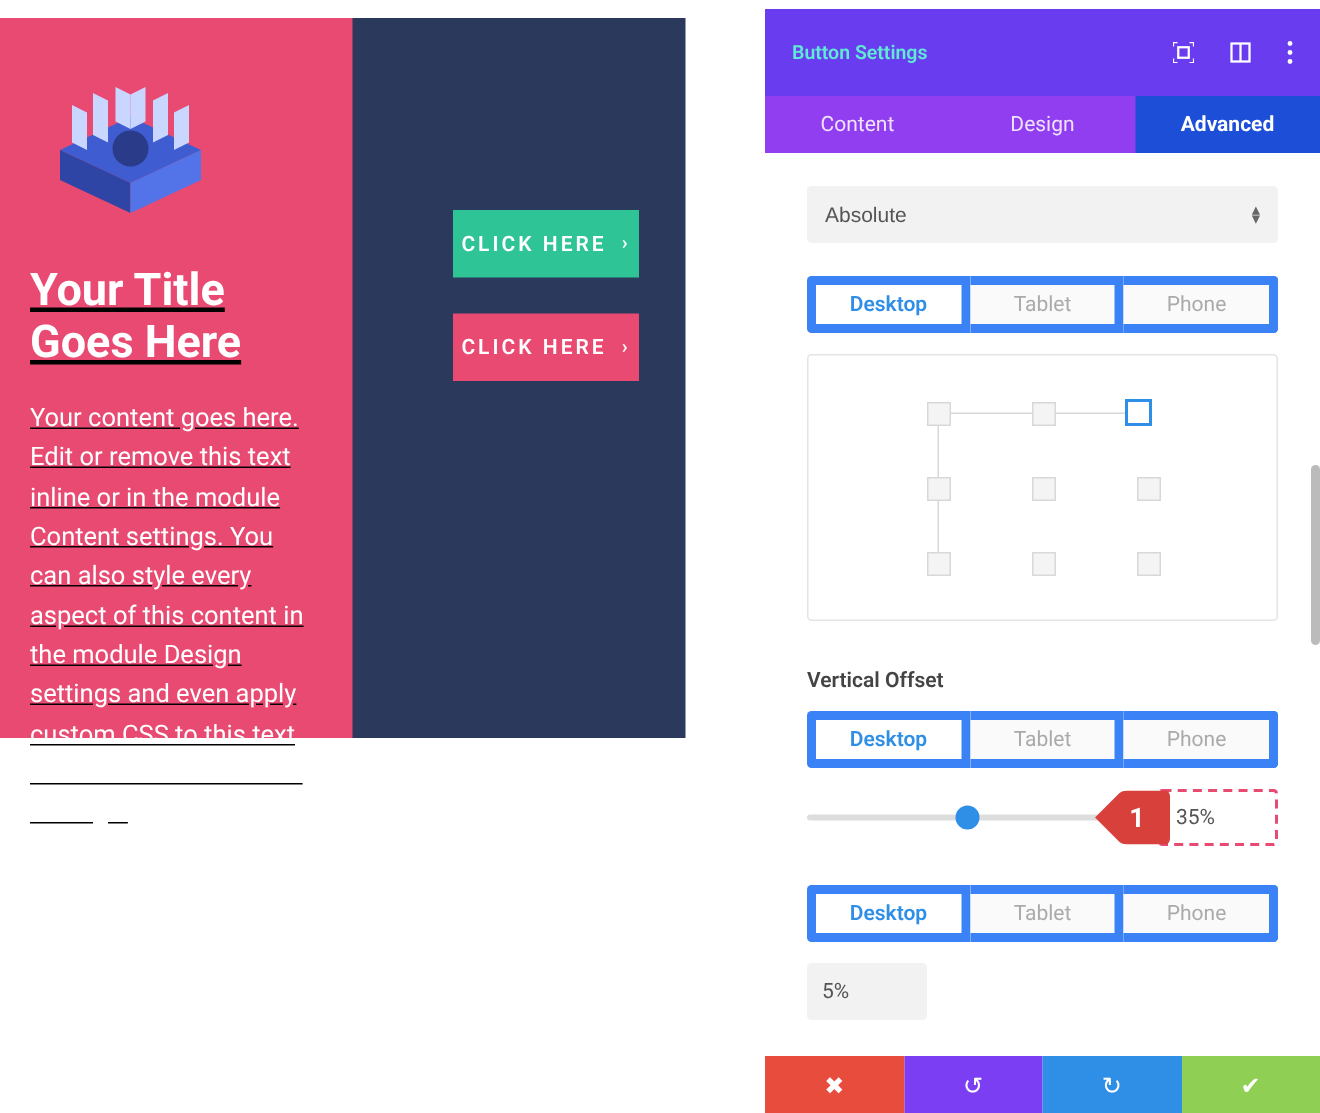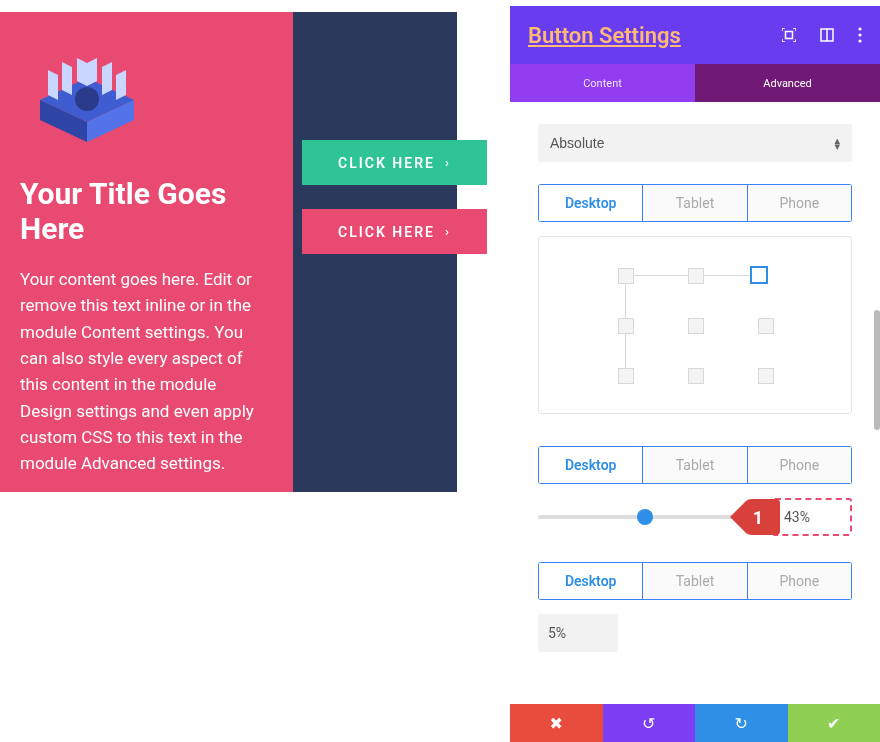--- a/index.html
+++ b/index.html
@@ -1,52 +1,52 @@
 <!DOCTYPE html>
 <html><head>
   <meta charset="utf-8">
   <style>
     * { box-sizing: border-box; margin: 0; padding: 0; }
     body { font-family: -apple-system, BlinkMacSystemFont, "Segoe UI", Roboto, sans-serif; width: 880px; height: 742px; background: #fff; display: flex; overflow: hidden; }
     
     
     .preview { width: 510px; height: 540px; background: #fff; position: relative; }
     .canvas { position: relative; width: 457px; height: 480px; background: #2b3a5c; margin: 12px 0 0 0; }
-    .pink-card { position: absolute; left: 0; top: 0; width: 293px; height: 480px; background: #e84a72; padding: 40px 22px 20px 20px; }
+    .pink-card { position: absolute; left: 0; top: 0; width: 235px; height: 480px; background: #e84a72; padding: 40px 22px 20px 20px; text-decoration: underline; }
     .iso-illus { width: 135px; height: 95px; margin-bottom: 30px; position: relative; }
     .iso-illus svg { width: 100%; height: 100%; }
     .card-title { font-size: 30px; font-weight: 700; color: #fff; line-height: 1.15; margin-bottom: 20px; }
     .card-body { font-size: 17px; color: #fff; line-height: 1.55; }
     
-    .btn { position: absolute; width: 185px; height: 45px; display: flex; align-items: center; justify-content: center; color: #fff; font-size: 14px; font-weight: 600; letter-spacing: 2px; cursor: pointer; }
+    .btn { position: absolute; width: 124px; height: 45px; display: flex; align-items: center; justify-content: center; color: #fff; font-size: 14px; font-weight: 600; letter-spacing: 2px; cursor: pointer; }
     .btn-green { background: #2fc496; top: 128px; left: 302px; }
     .btn-pink { background: #e84a72; top: 197px; left: 302px; }
     .btn .chev { margin-left: 10px; font-size: 13px; }
     
     
     .panel { flex: 1; display: flex; flex-direction: column; position: relative; margin-left: auto; width: 370px; }
     .panel-hdr { background: #6a3cf0; height: 58px; display: flex; align-items: center; padding: 0 18px; margin-top: 6px; }
-    .panel-title { color: #fdba74; font-size: 22px; font-weight: 600; flex: 1; text-decoration: underline; }
+    .panel-title { color: #5eead4; font-size: 13px; font-weight: 600; flex: 1; }
     .hdr-icons { display: flex; gap: 24px; }
     .hdr-icon { color: #fff; cursor: pointer; display: flex; align-items: center; justify-content: center; }
     
     .tabs { display: flex; background: #913ef1; height: 38px; }
-    .tab { flex: 1; display: flex; align-items: center; justify-content: center; color: rgba(255,255,255,0.85); font-size: 11px; cursor: pointer; }
-    .tab.active { background: #701a75; color: #fff; font-weight: 400; }
+    .tab { flex: 1; display: flex; align-items: center; justify-content: center; color: rgba(255,255,255,0.85); font-size: 14px; cursor: pointer; }
+    .tab.active { background: #1d4ed8; color: #fff; font-weight: 700; }
     
     .panel-body { flex: 1; padding: 22px 28px 12px 28px; background: #fff; overflow-y: auto; }
     
     .select-wrap { position: relative; margin-bottom: 22px; }
     .select { width: 100%; height: 38px; background: #f2f2f2; border: none; border-radius: 3px; padding: 0 12px; font-size: 14px; color: #555; appearance: none; cursor: pointer; }
     .select-caret { position: absolute; right: 12px; top: 50%; transform: translateY(-50%); pointer-events: none; font-size: 11px; color: #666; line-height: 0.5; }
     
     .field-label { font-size: 14px; font-weight: 600; color: #444; margin-bottom: 12px; }
     
     .device-tabs { display: flex; margin-bottom: 14px; border-radius: 3px; overflow: hidden; }
-    .dtab { flex: 1; height: 38px; display: flex; align-items: center; justify-content: center; font-size: 14px; border: 1px solid #3b82f6; cursor: pointer; background: #fafafa; color: #aaa; }
+    .dtab { flex: 1; height: 38px; display: flex; align-items: center; justify-content: center; font-size: 14px; border: 6px solid #3b82f6; cursor: pointer; background: #fafafa; color: #aaa; }
     .dtab:not(:first-child){ border-left:none; }
     .dtab.active { color: #2f8fe6; background: #fff; font-weight: 600; }
     
     .anchor-box { border: 1px solid #e4e4e4; border-radius: 3px; padding: 38px 0; display: flex; justify-content: center; margin-bottom: 32px; }
     .anchor-grid { width: 140px; height: 100px; border: 1px solid #d8d8d8; border-right: none; border-bottom: none; position: relative; }
     .anchor-cell { position: absolute; width: 16px; height: 16px; border: 1px solid #d8d8d8; background: #f4f4f4; cursor: pointer; }
     .anchor-cell.sel { border: 2px solid #2f8fe6; background: #fff; width: 18px; height: 18px; }
     
     .slider-row { display: flex; align-items: center; gap: 20px; margin-bottom: 26px; position: relative; }
     .slider-track { flex: 1; height: 4px; background: #ddd; border-radius: 2px; position: relative; }
@@ -124,20 +124,21 @@
             <circle cx="2" cy="2" r="1.6"></circle>
             <circle cx="2" cy="8" r="1.6"></circle>
             <circle cx="2" cy="14" r="1.6"></circle>
           </svg>
       </span>
     </div>
   </div>
 
   <div class="tabs">
     <div class="tab">Content</div>
+    <div class="tab">Design</div>
     <div class="tab active">Advanced</div>
   </div>
 
   <div class="panel-body">
     <div class="scroll-ind"></div>
 
     <div class="select-wrap">
       <select class="select">
         <option>Absolute</option>
       </select>
@@ -157,36 +158,37 @@
         <div class="anchor-cell sel" style="left:124px;top:-10px"></div>
         <div class="anchor-cell" style="left:-8px;top:42px"></div>
         <div class="anchor-cell" style="left:62px;top:42px"></div>
         <div class="anchor-cell" style="left:132px;top:42px"></div>
         <div class="anchor-cell" style="left:-8px;top:92px"></div>
         <div class="anchor-cell" style="left:62px;top:92px"></div>
         <div class="anchor-cell" style="left:132px;top:92px"></div>
       </div>
     </div>
 
+    <div class="field-label">Vertical Offset</div>
     <div class="device-tabs">
       <div class="dtab active">Desktop</div>
       <div class="dtab">Tablet</div>
       <div class="dtab">Phone</div>
     </div>
     <div class="slider-row">
       <div class="slider-track">
         <div class="slider-thumb" id="vthumb" style="left: 50%;"></div>
       </div>
       <div class="callout" style="right:72px;">
         <svg class="callout-shape" viewBox="0 0 50 36">
             <path d="M0 18 L16 2 Q18 0 22 0 L46 0 Q50 0 50 4 L50 32 Q50 36 46 36 L22 36 Q18 36 16 34 Z" fill="#d8403c"></path>
           </svg>
         <span class="callout-num">1</span>
       </div>
-      <div class="slider-val hl">43%</div>
+      <div class="slider-val hl">35%</div>
     </div>
 
     <div class="device-tabs">
       <div class="dtab active">Desktop</div>
       <div class="dtab">Tablet</div>
       <div class="dtab">Phone</div>
     </div>
     <div class="slider-row">
 
       <div class="slider-val">5%</div>

